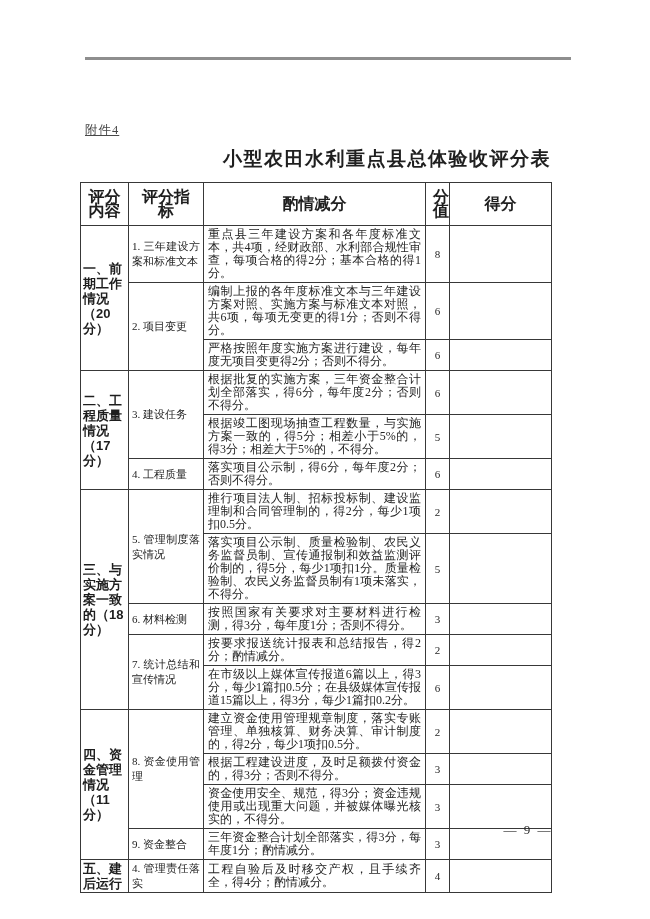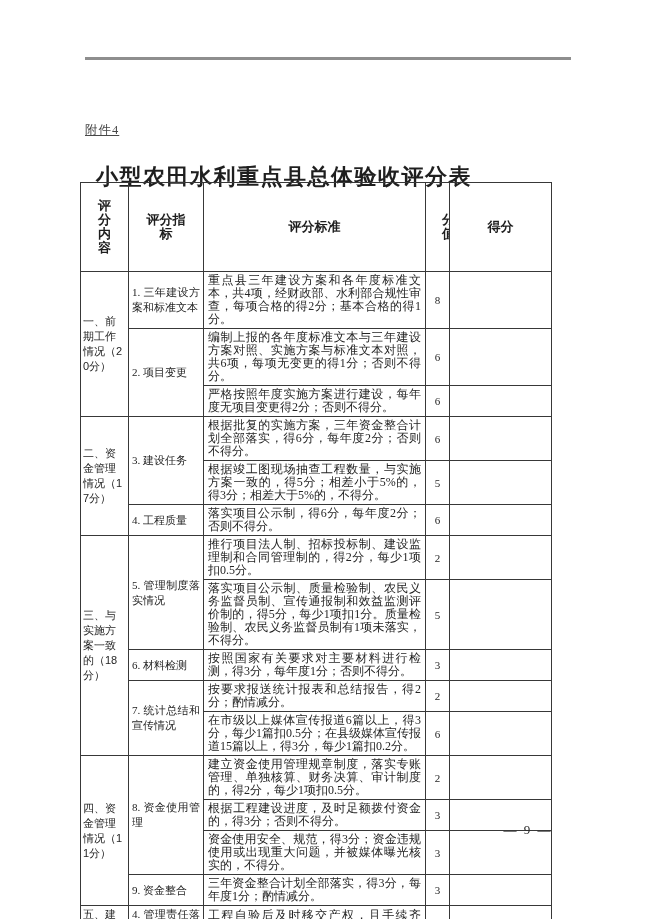--- a/index.html
+++ b/index.html
@@ -13,42 +13,42 @@
   .scan-line{
     position:absolute;left:85px;top:57px;width:486px;height:3px;
     background:#8e8e8e;
   }
   .attachment{
     position:absolute;left:85px;top:122px;
     font-size:12.5px;color:#474747;letter-spacing:1px;text-decoration:underline;
   }
   .doc-title{
     position:absolute;left:80px;top:146px;width:471px;
-    text-align:left;font-size:22px;font-weight:bold;
-    letter-spacing:1.5px;color:#1f1f1f;margin:16px;
+    text-align:right;font-size:19px;font-weight:bold;
+    letter-spacing:1.5px;color:#1f1f1f;margin:0;
     font-family:"Liberation Serif","DejaVu Serif",serif;
   }
   table.score-table{
     position:absolute;left:80px;top:182px;width:471px;
     border-collapse:collapse;table-layout:fixed;
     border:1.5px solid #2e2e2e;
   }
   .score-table th,.score-table td{
     border:1px solid #383838;
     overflow:hidden;
   }
   .score-table th{
     font-family:"Liberation Sans","DejaVu Sans",sans-serif;
-    font-weight:bold;font-size:13px;line-height:14px;
+    font-weight:bold;font-size:16px;line-height:14px;
     vertical-align:middle;
-    height:26px;padding:16px;color:#1e1e1e;
+    height:26px;padding:7px;color:#1e1e1e;
   }
   td.sec{
     font-family:"Liberation Sans","DejaVu Sans",sans-serif;
-    font-weight:normal;font-size:11px;line-height:15px;
+    font-weight:bold;font-size:13px;line-height:15px;
     vertical-align:middle;text-align:left;
     padding:1px 2px;color:#1e1e1e;word-break:break-all;
   }
   td.ind{
     font-size:11px;line-height:15px;
     vertical-align:middle;text-align:justify;
     padding:1px 3px;word-break:break-all;margin-top:8px;
   }
   td.crit{
     font-size:12px;line-height:13px;
@@ -80,21 +80,21 @@
     <col style="width:48px">
     <col style="width:75px">
     <col style="width:222px">
     <col style="width:24px">
     <col style="width:102px">
   </colgroup>
   <thead>
     <tr id="header-row">
         <th>评分内容</th>
         <th>评分指标</th>
-        <th>评分标准</th>
+        <th>酌情减分</th>
         <th>分值</th>
         <th>得分</th>
       </tr>
   </thead>
   <tbody id="table-body">
       <tr>
         <td class="sec" rowspan="3">一、前期工作情况（20分）</td>
         <td class="ind" rowspan="1">1. 三年建设方案和标准文本</td>
         <td class="crit">重点县三年建设方案和各年度标准文本，共4项，经财政部、水利部合规性审查，每项合格的得2分；基本合格的得1分。</td>
         <td class="score">8</td>
@@ -105,21 +105,21 @@
         <td class="crit">编制上报的各年度标准文本与三年建设方案对照、实施方案与标准文本对照，共6项，每项无变更的得1分；否则不得分。</td>
         <td class="score">6</td>
         <td class="earned"></td>
       </tr>
       <tr>
         <td class="crit">严格按照年度实施方案进行建设，每年度无项目变更得2分；否则不得分。</td>
         <td class="score">6</td>
         <td class="earned"></td>
       </tr>
       <tr>
-        <td class="sec" rowspan="3">二、资金管理情况（17分）</td>
+        <td class="sec" rowspan="3">二、工程质量情况（17分）</td>
         <td class="ind" rowspan="2">3. 建设任务</td>
         <td class="crit">根据批复的实施方案，三年资金整合计划全部落实，得6分，每年度2分；否则不得分。</td>
         <td class="score">6</td>
         <td class="earned"></td>
       </tr>
       <tr>
         <td class="crit">根据竣工图现场抽查工程数量，与实施方案一致的，得5分；相差小于5%的，得3分；相差大于5%的，不得分。</td>
         <td class="score">5</td>
         <td class="earned"></td>
       </tr>

